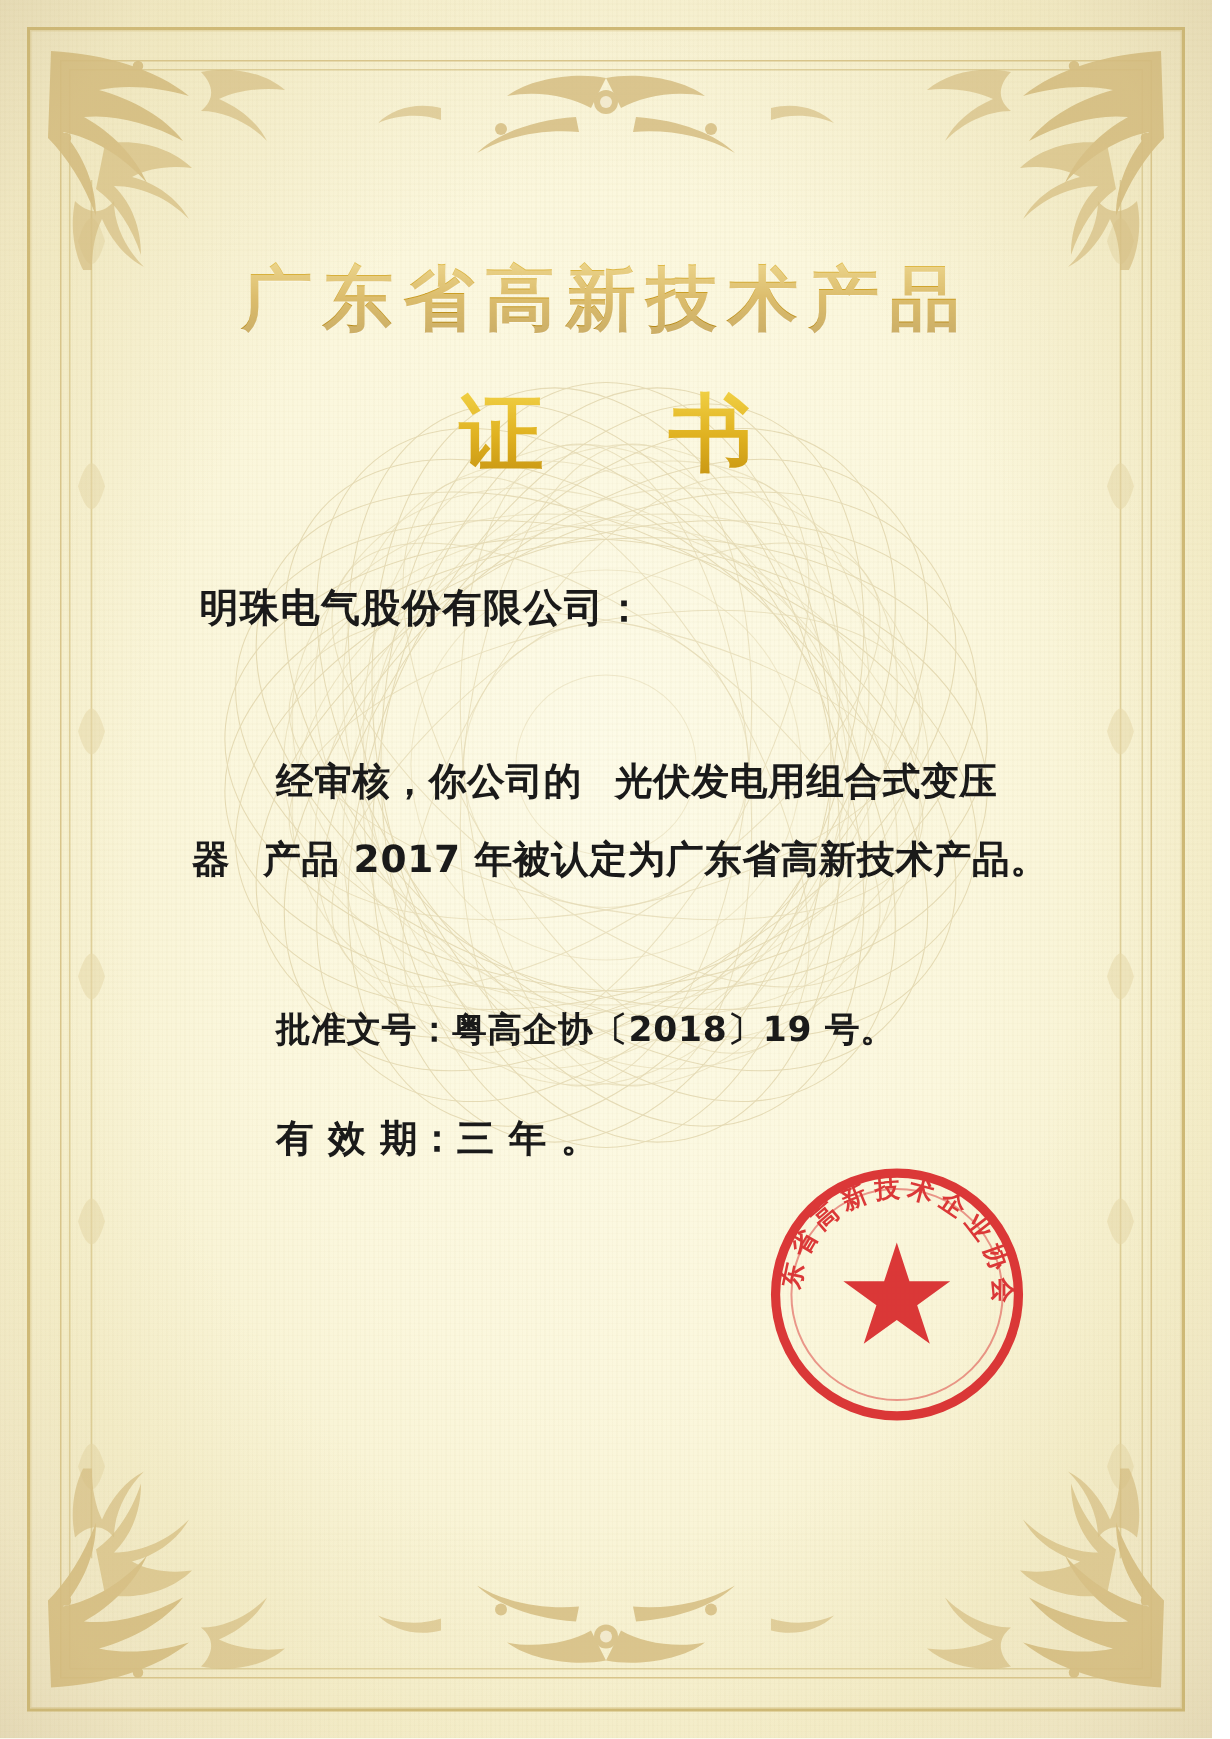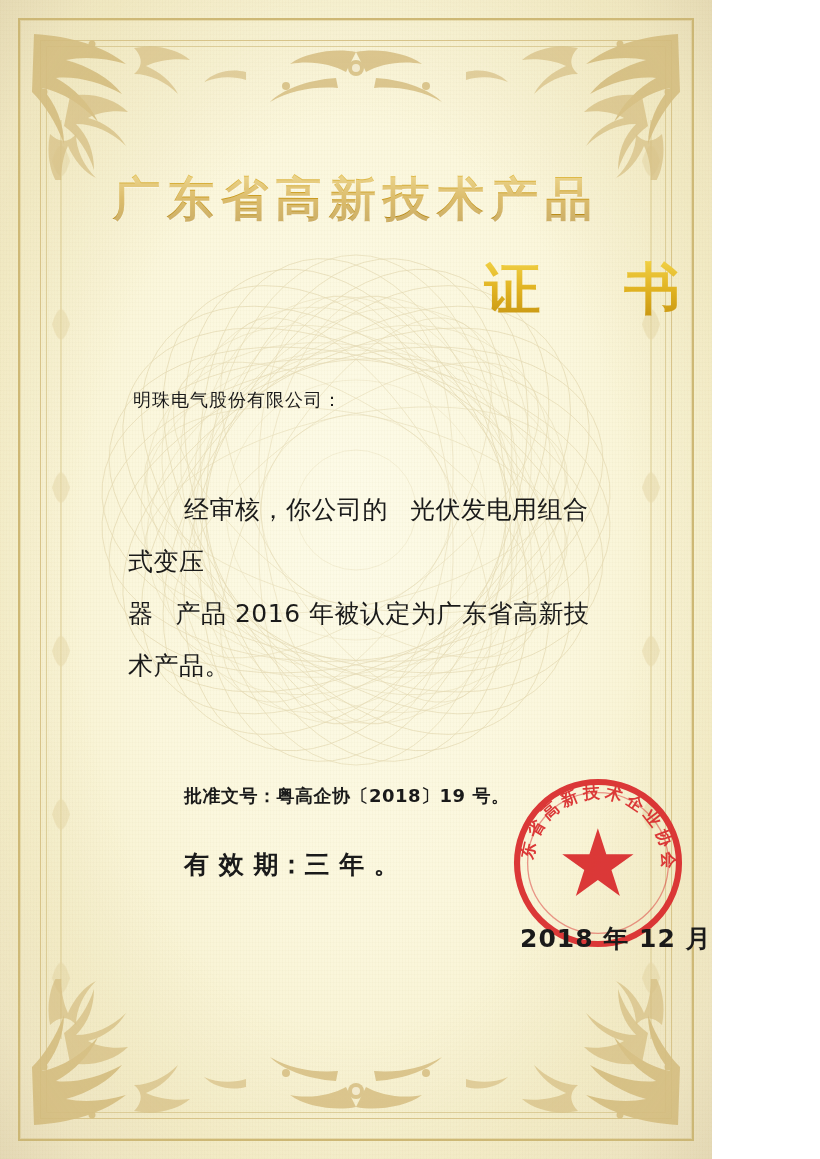--- a/index.html
+++ b/index.html
@@ -5,21 +5,21 @@
   html, body {
     margin: 0;
     padding: 0;
     background: #ffffff;
   }
   body {
     font-family: "Liberation Sans", sans-serif;
   }
   .certificate {
     position: relative;
-    width: 712px;
+    width: 808px;
     height: 1159px;
     overflow: hidden;
     background:
       radial-gradient(ellipse at 50% 45%, #fdfbe8 0%, #fbf7dd 45%, #f6f0cd 75%, #f2ead0 100%);
   }
   
   .paper-texture {
     position: absolute;
     inset: 0;
     background-image:
@@ -116,58 +116,58 @@
     background: linear-gradient(180deg, #e8c75a 0%, #c99a1f 48%, #a87c13 100%);
     -webkit-background-clip: text;
     background-clip: text;
     -webkit-text-fill-color: transparent;
     text-shadow: 0 1px 0 rgba(255,255,255,0.35);
   }
   .title-sub {
     position: absolute;
     top: 252px;
     left: 0; right: 0;
-    text-align: right;
+    text-align: center;
     font-family: "DejaVu Sans", sans-serif;
     font-weight: bold;
     font-size: 56px;
     letter-spacing: 32px;
     text-indent: 32px;
     color: #e3b81f;
     background: linear-gradient(180deg, #f5d84e 0%, #e0b221 50%, #c08d0e 100%);
     -webkit-background-clip: text;
     background-clip: text;
     -webkit-text-fill-color: transparent;
   }
   .body-text {
     position: absolute;
     left: 128px;
     right: 108px;
     top: 388px;
     color: #1a1a1a;
     font-family: "DejaVu Sans", sans-serif;
   }
   .salutation {
-    font-size: 18px;
-    font-weight: 400;
+    font-size: 26px;
+    font-weight: 700;
     letter-spacing: 1px;
     margin: 0 0 72px 5px;
   }
   .para {
     font-size: 25px;
-    font-weight: 400;
+    font-weight: 700;
     line-height: 52px;
     margin: 0;
     letter-spacing: 0.5px;
   }
   .para .indent { display: inline-block; width: 56px; }
   .para .gap { display: inline-block; width: 22px; }
   .approval {
-    margin-top: 92px;
-    font-size: 18px;
+    margin-top: 72px;
+    font-size: 23px;
     font-weight: 600;
     letter-spacing: 0.5px;
     padding-left: 56px;
   }
   .validity {
     margin-top: 40px;
     font-size: 25px;
     font-weight: 600;
     letter-spacing: 0.5px;
     padding-left: 56px;
@@ -386,21 +386,21 @@
   <div class="content">
 
     <div class="title-main">广东省高新技术产品</div>
     <div class="title-sub">证 书</div>
 
     <div class="body-text">
       <p class="salutation">明珠电气股份有限公司：</p>
 
       <p class="para">
         <span class="indent"></span><span>经审核，你公司的</span><span class="gap"></span><span>光伏发电用组合式变压</span><br>
-        <span>器</span><span class="gap"></span><span>产品 2016 年被认定为广东省高新技术产品。</span>
+        <span>器</span><span class="gap"></span><span>产品 2017 年被认定为广东省高新技术产品。</span>
       </p>
 
       <p class="approval">
         <span>批准文号：</span><span>粤高企协〔2018〕19 号。</span>
       </p>
 
       <p class="validity">
         <span>有 效 期：</span><span>三 年 。</span>
       </p>
     </div>
@@ -415,17 +415,16 @@
           <circle cx="100" cy="100" r="80" fill="none" stroke="#d8282a" stroke-width="1.5" opacity="0.5"></circle>
 
           <path d="M100 58 L112.3 95.6 L151.9 95.6 L119.8 118.8 L132.1 156.4 L100 133.2 L67.9 156.4 L80.2 118.8 L48.1 95.6 L87.7 95.6 Z" fill="#d8282a" transform="translate(0,-8) scale(0.78) translate(28,30)"></path>
           <text fill="#d8282a" font-family="DejaVu Sans, sans-serif" font-size="19" font-weight="bold" letter-spacing="5">
             <textPath href="#sealArc" startOffset="24%" text-anchor="middle">广东省高新技术企业协会</textPath>
           </text>
         </g>
       </svg>
     </div>
 
-    <div class="date">2018 年 12 月</div>
 
 
   </div>
 </div>
 
 </body></html>

